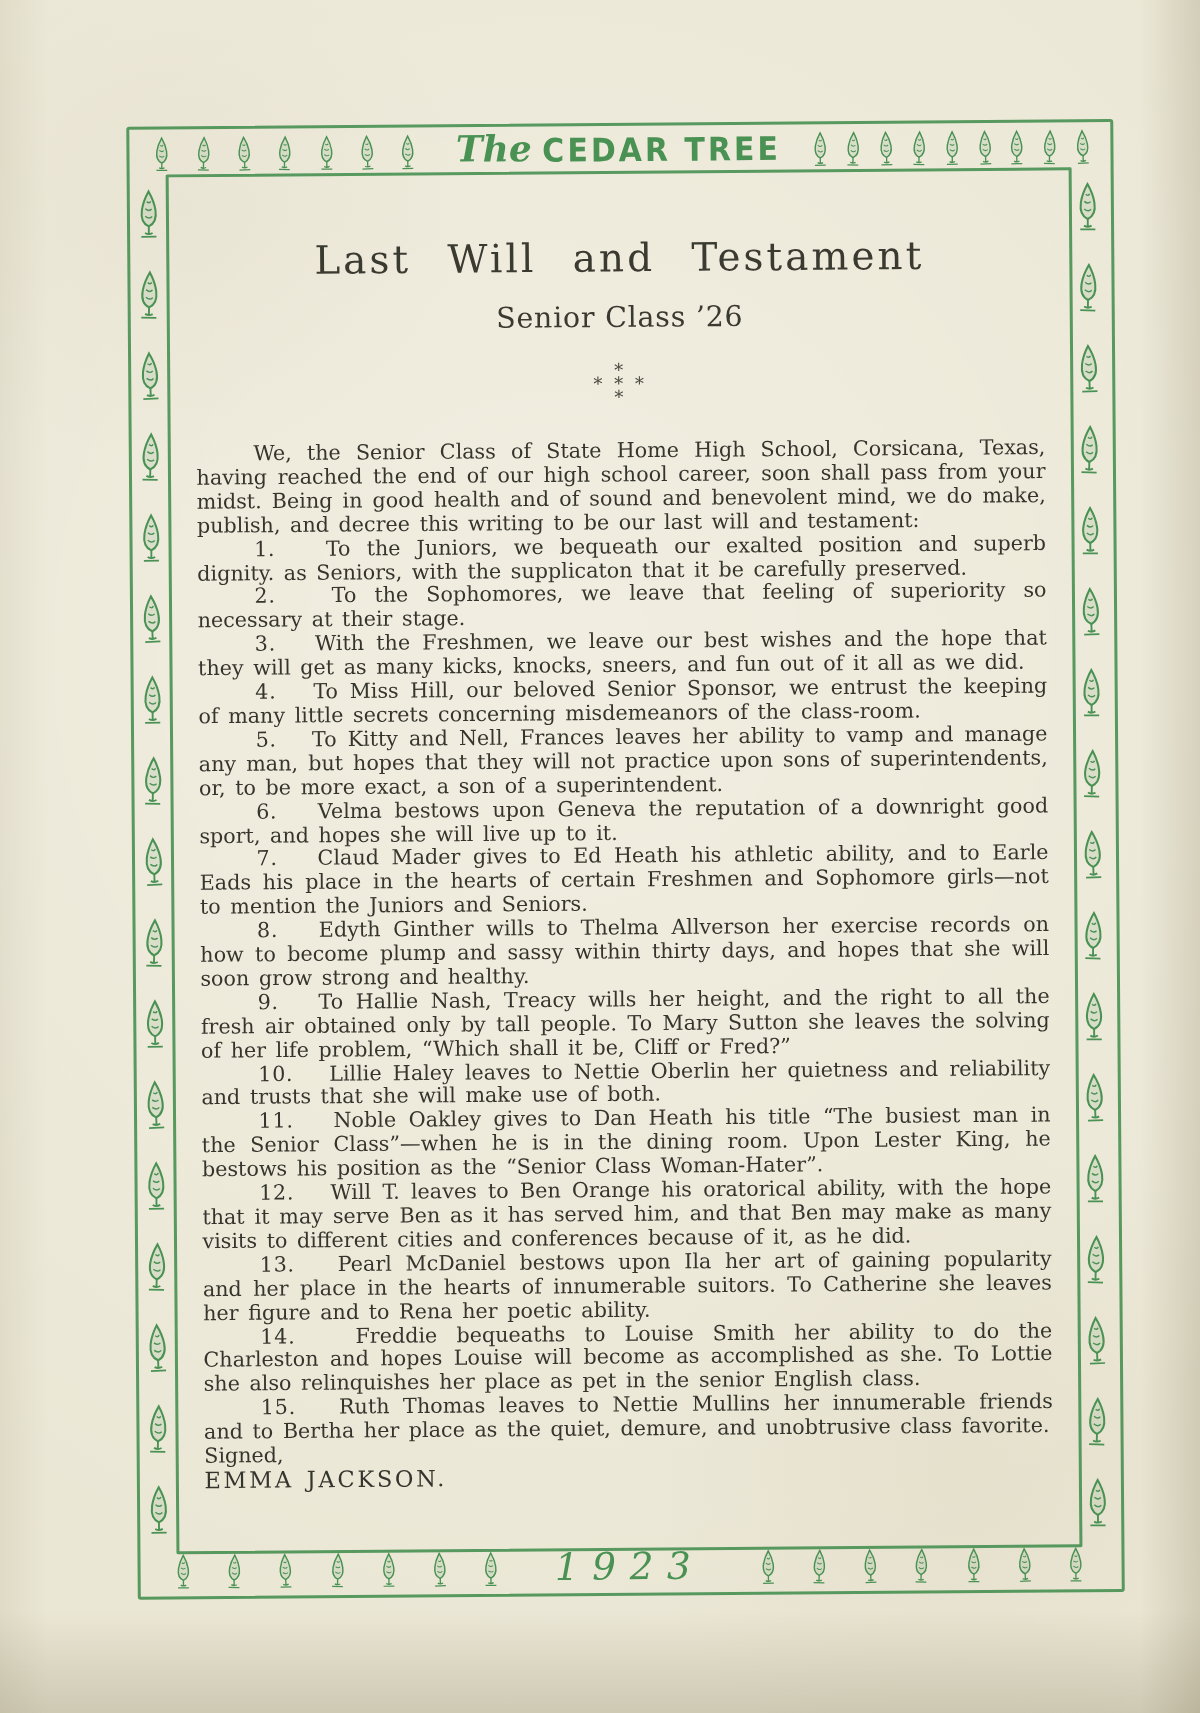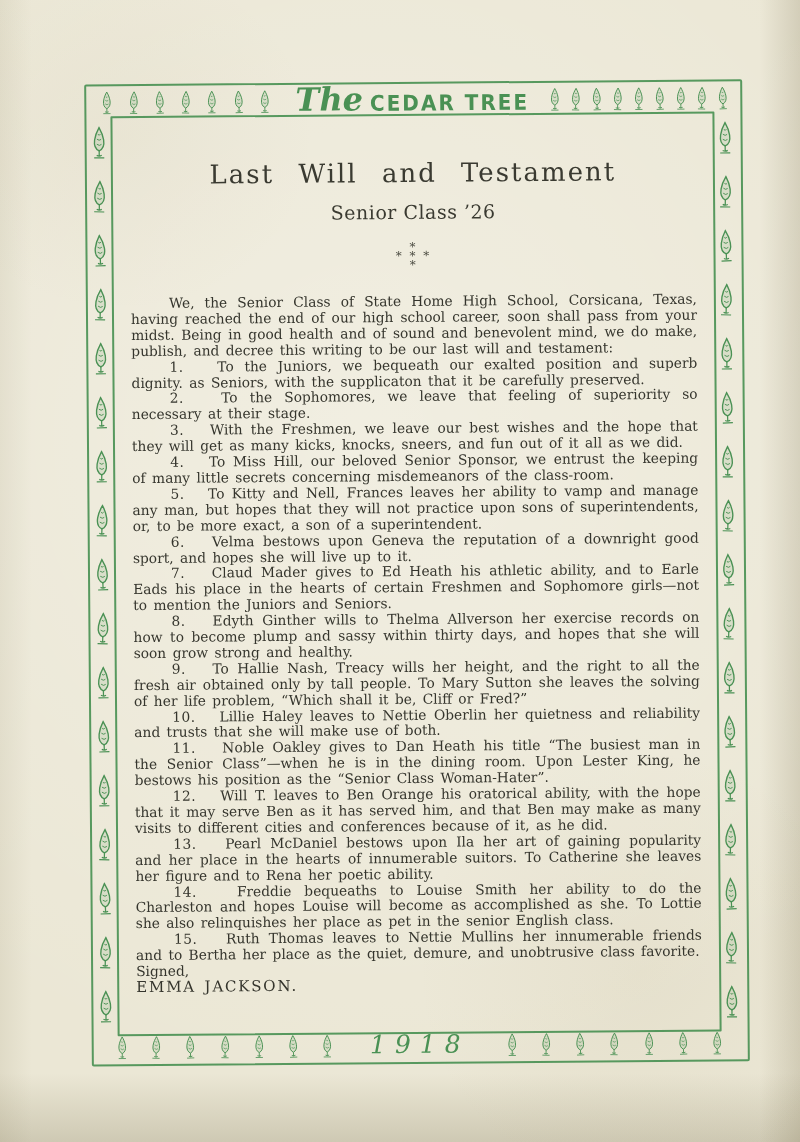--- a/index.html
+++ b/index.html
@@ -31,21 +31,21 @@
   .trees-row{flex:1;display:flex;justify-content:space-evenly;align-items:flex-end;height:100%;padding-bottom:1px;}
   .side-band{position:absolute;top:118px;height:910px;width:24px;display:flex;
     flex-direction:column;justify-content:space-between;align-items:center;padding:3px 0;box-sizing:border-box;}
   .side-band.left{left:90px;}
   .side-band.right{left:716px;}
   .tree{display:inline-block;line-height:0;}
   .tree:nth-child(2n) svg{transform:rotate(1.8deg);}
   .tree:nth-child(3n) svg{transform:rotate(-2deg);}
 
   .masthead{display:flex;align-items:baseline;gap:7px;margin:0 12px;white-space:nowrap;}
-  .mh-script{font-style:italic;font-size:32px;color:var(--green,#4a9154);
+  .mh-script{font-style:italic;font-size:24px;color:var(--green,#4a9154);
     font-family:"DejaVu Serif","Liberation Serif",serif;font-weight:600;}
   .mh-caps{font-family:"DejaVu Sans","Liberation Sans",sans-serif;font-size:20px;font-weight:600;
     letter-spacing:2px;color:var(--green,#4a9154);transform:scaleY(1.08);display:inline-block;}
   .year{margin:0 16px;font-style:italic;font-size:25px;letter-spacing:9px;
     color:var(--green,#4a9154);white-space:nowrap;transform:translateY(-2px);}
 
   
   .content{position:absolute;left:133px;top:150px;width:566px;}
   h1.title{margin:8px 0 0;font-weight:400;font-size:26px;text-align:center;
     letter-spacing:2px;word-spacing:14px;color:#3a3a31;}
@@ -420,21 +420,21 @@
       <path d="M10 23.2 L10 28.4 M7.6 27.4 Q10 28.8 12.4 27.4" stroke="var(--green)" stroke-width="1.2"></path>
       <path d="M5.2 29.8 L14.8 29.8" stroke="var(--green)" stroke-width="1.1"></path>
     </svg></span>
         <span class="tree"><svg width="15" height="26" viewBox="0 0 20 32" fill="none">
       <path d="M10 1 C8.2 4.2 6.4 8 5.7 12.8 C5 17.6 6.5 21.6 10 23.2 C13.5 21.6 15 17.6 14.3 12.8 C13.6 8 11.8 4.2 10 1 Z" fill="rgba(77,148,87,0.13)" stroke="var(--green)" stroke-width="1.3"></path>
       <path d="M8.8 7.5 Q10.6 9 11.3 7.2 M7.9 12 Q10.2 14 11.9 12.2 M7.8 16.8 Q10.4 19 12.2 17" stroke="var(--green)" stroke-width="0.9"></path>
       <path d="M10 23.2 L10 28.4 M7.6 27.4 Q10 28.8 12.4 27.4" stroke="var(--green)" stroke-width="1.2"></path>
       <path d="M5.2 29.8 L14.8 29.8" stroke="var(--green)" stroke-width="1.1"></path>
     </svg></span>
       </div>
-    <span class="year">1918</span>
+    <span class="year">1923</span>
     <div class="trees-row">
         <span class="tree"><svg width="15" height="26" viewBox="0 0 20 32" fill="none">
       <path d="M10 1 C8.2 4.2 6.4 8 5.7 12.8 C5 17.6 6.5 21.6 10 23.2 C13.5 21.6 15 17.6 14.3 12.8 C13.6 8 11.8 4.2 10 1 Z" fill="rgba(77,148,87,0.13)" stroke="var(--green)" stroke-width="1.3"></path>
       <path d="M8.8 7.5 Q10.6 9 11.3 7.2 M7.9 12 Q10.2 14 11.9 12.2 M7.8 16.8 Q10.4 19 12.2 17" stroke="var(--green)" stroke-width="0.9"></path>
       <path d="M10 23.2 L10 28.4 M7.6 27.4 Q10 28.8 12.4 27.4" stroke="var(--green)" stroke-width="1.2"></path>
       <path d="M5.2 29.8 L14.8 29.8" stroke="var(--green)" stroke-width="1.1"></path>
     </svg></span>
         <span class="tree"><svg width="15" height="26" viewBox="0 0 20 32" fill="none">
       <path d="M10 1 C8.2 4.2 6.4 8 5.7 12.8 C5 17.6 6.5 21.6 10 23.2 C13.5 21.6 15 17.6 14.3 12.8 C13.6 8 11.8 4.2 10 1 Z" fill="rgba(77,148,87,0.13)" stroke="var(--green)" stroke-width="1.3"></path>
       <path d="M8.8 7.5 Q10.6 9 11.3 7.2 M7.9 12 Q10.2 14 11.9 12.2 M7.8 16.8 Q10.4 19 12.2 17" stroke="var(--green)" stroke-width="0.9"></path>

